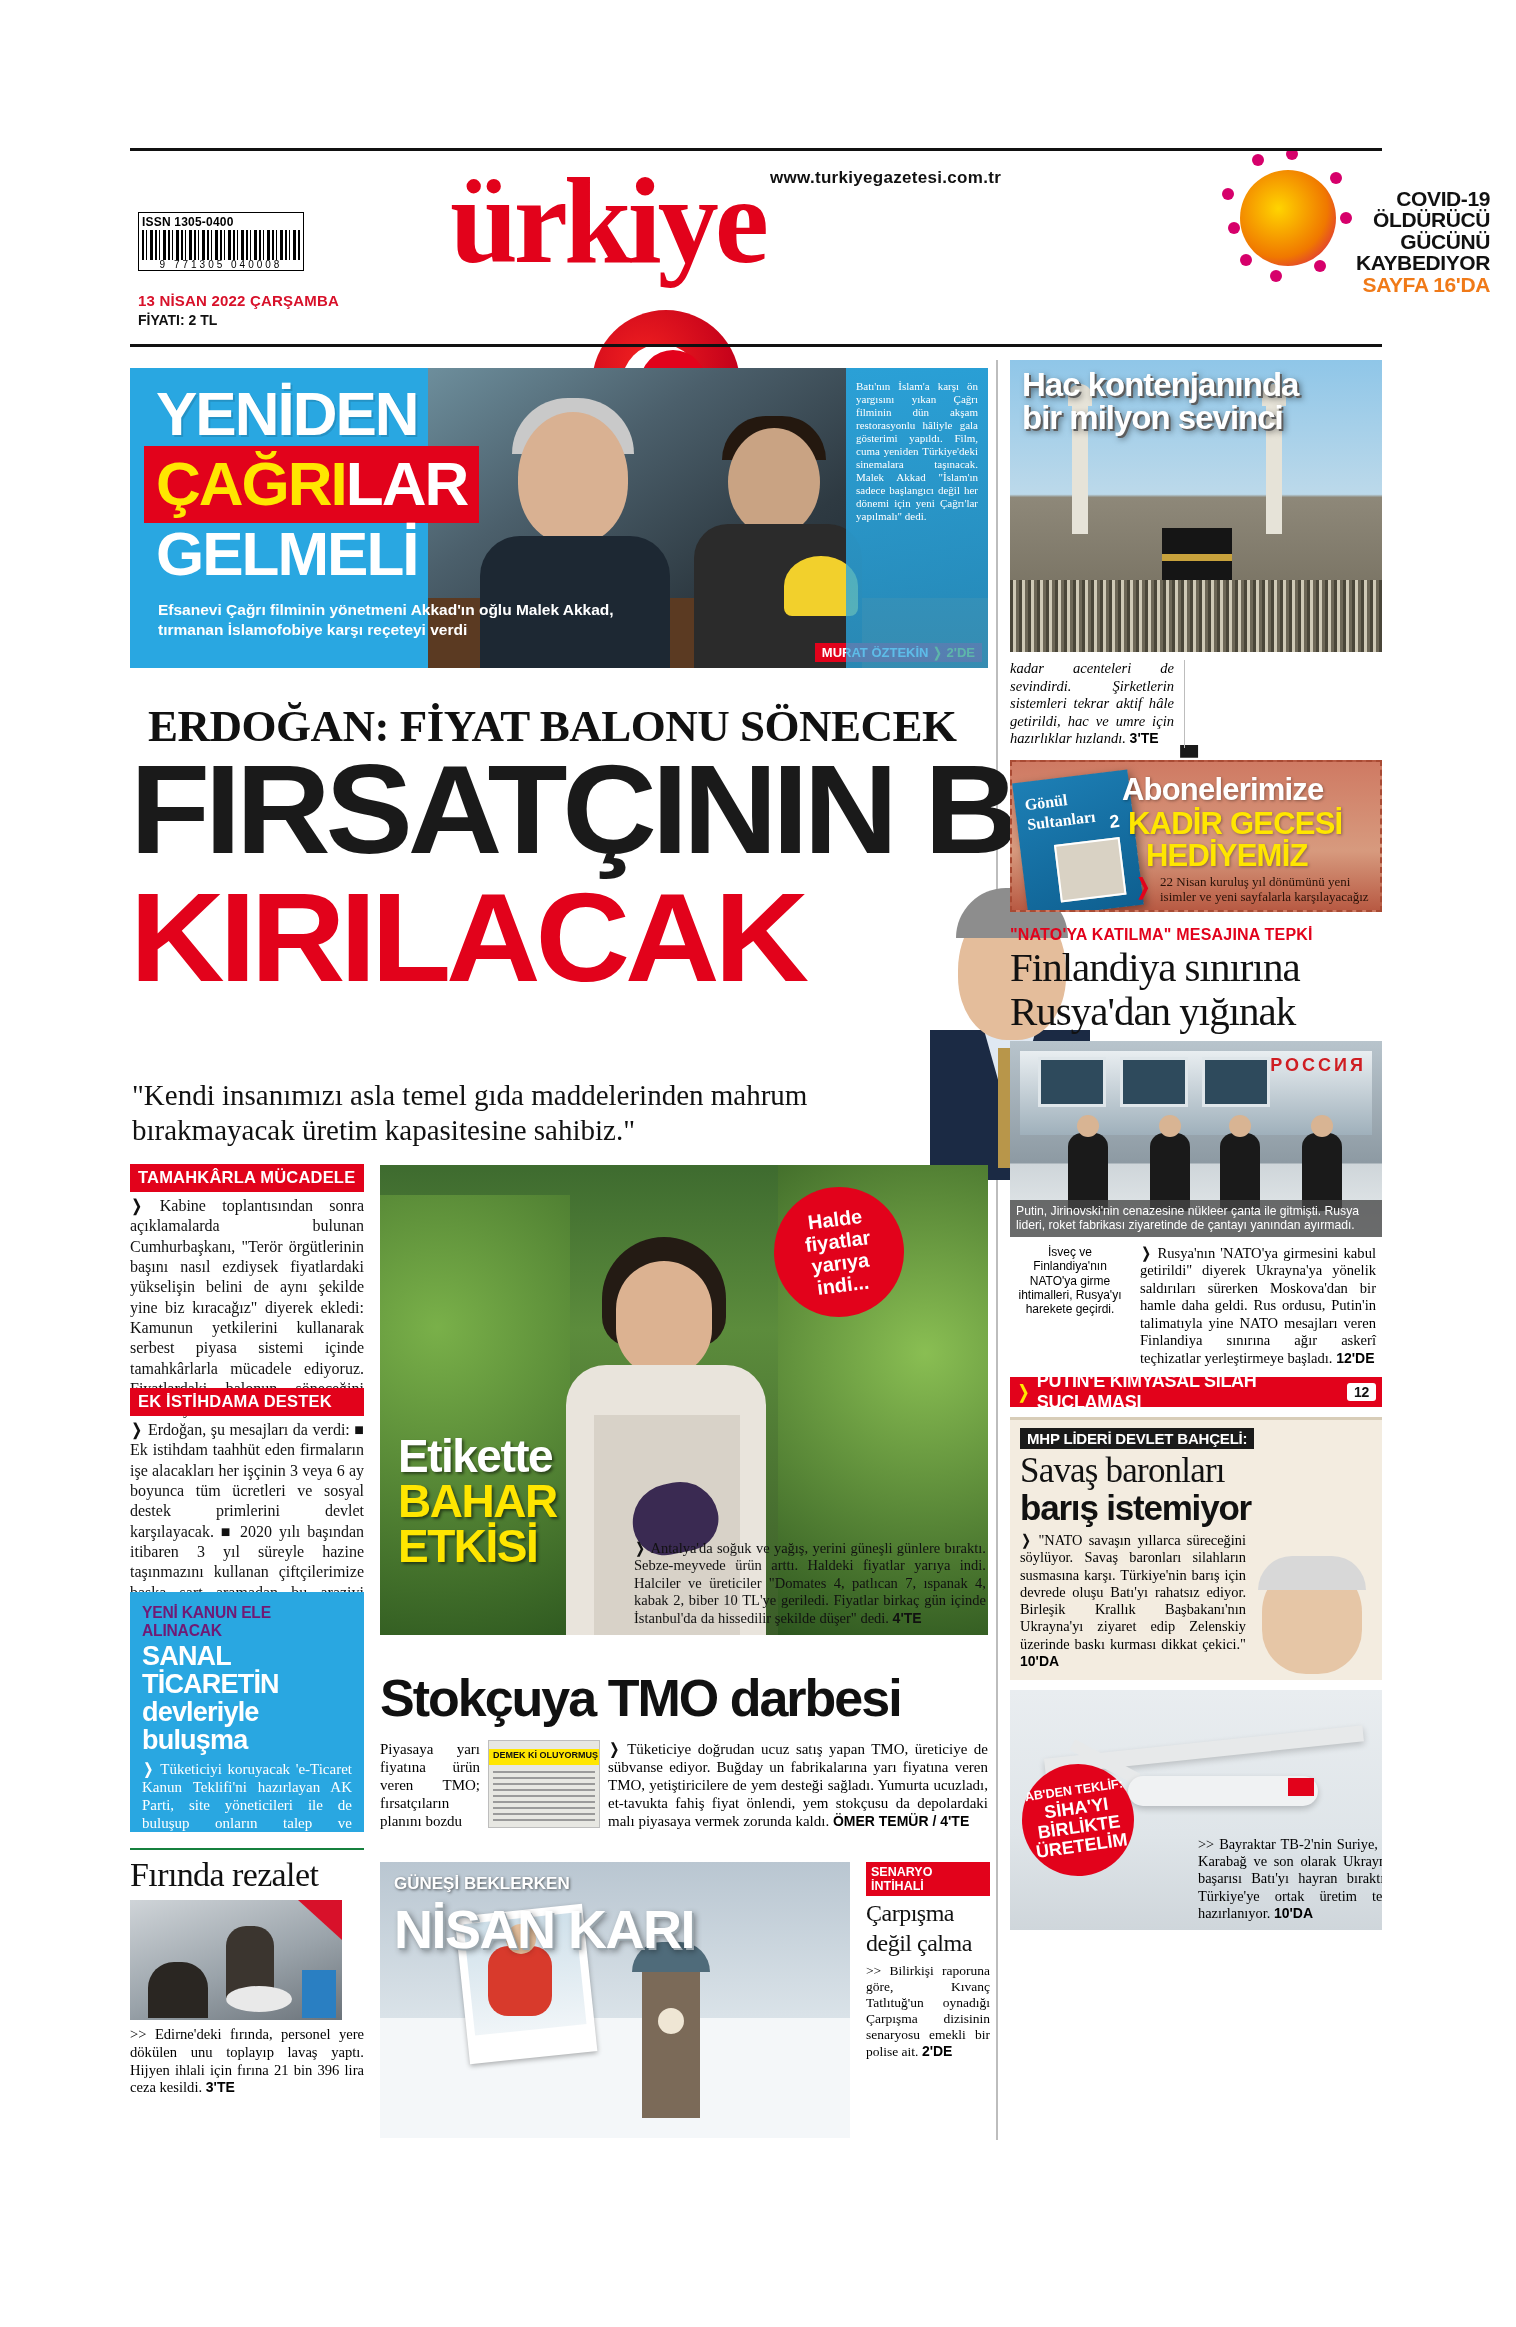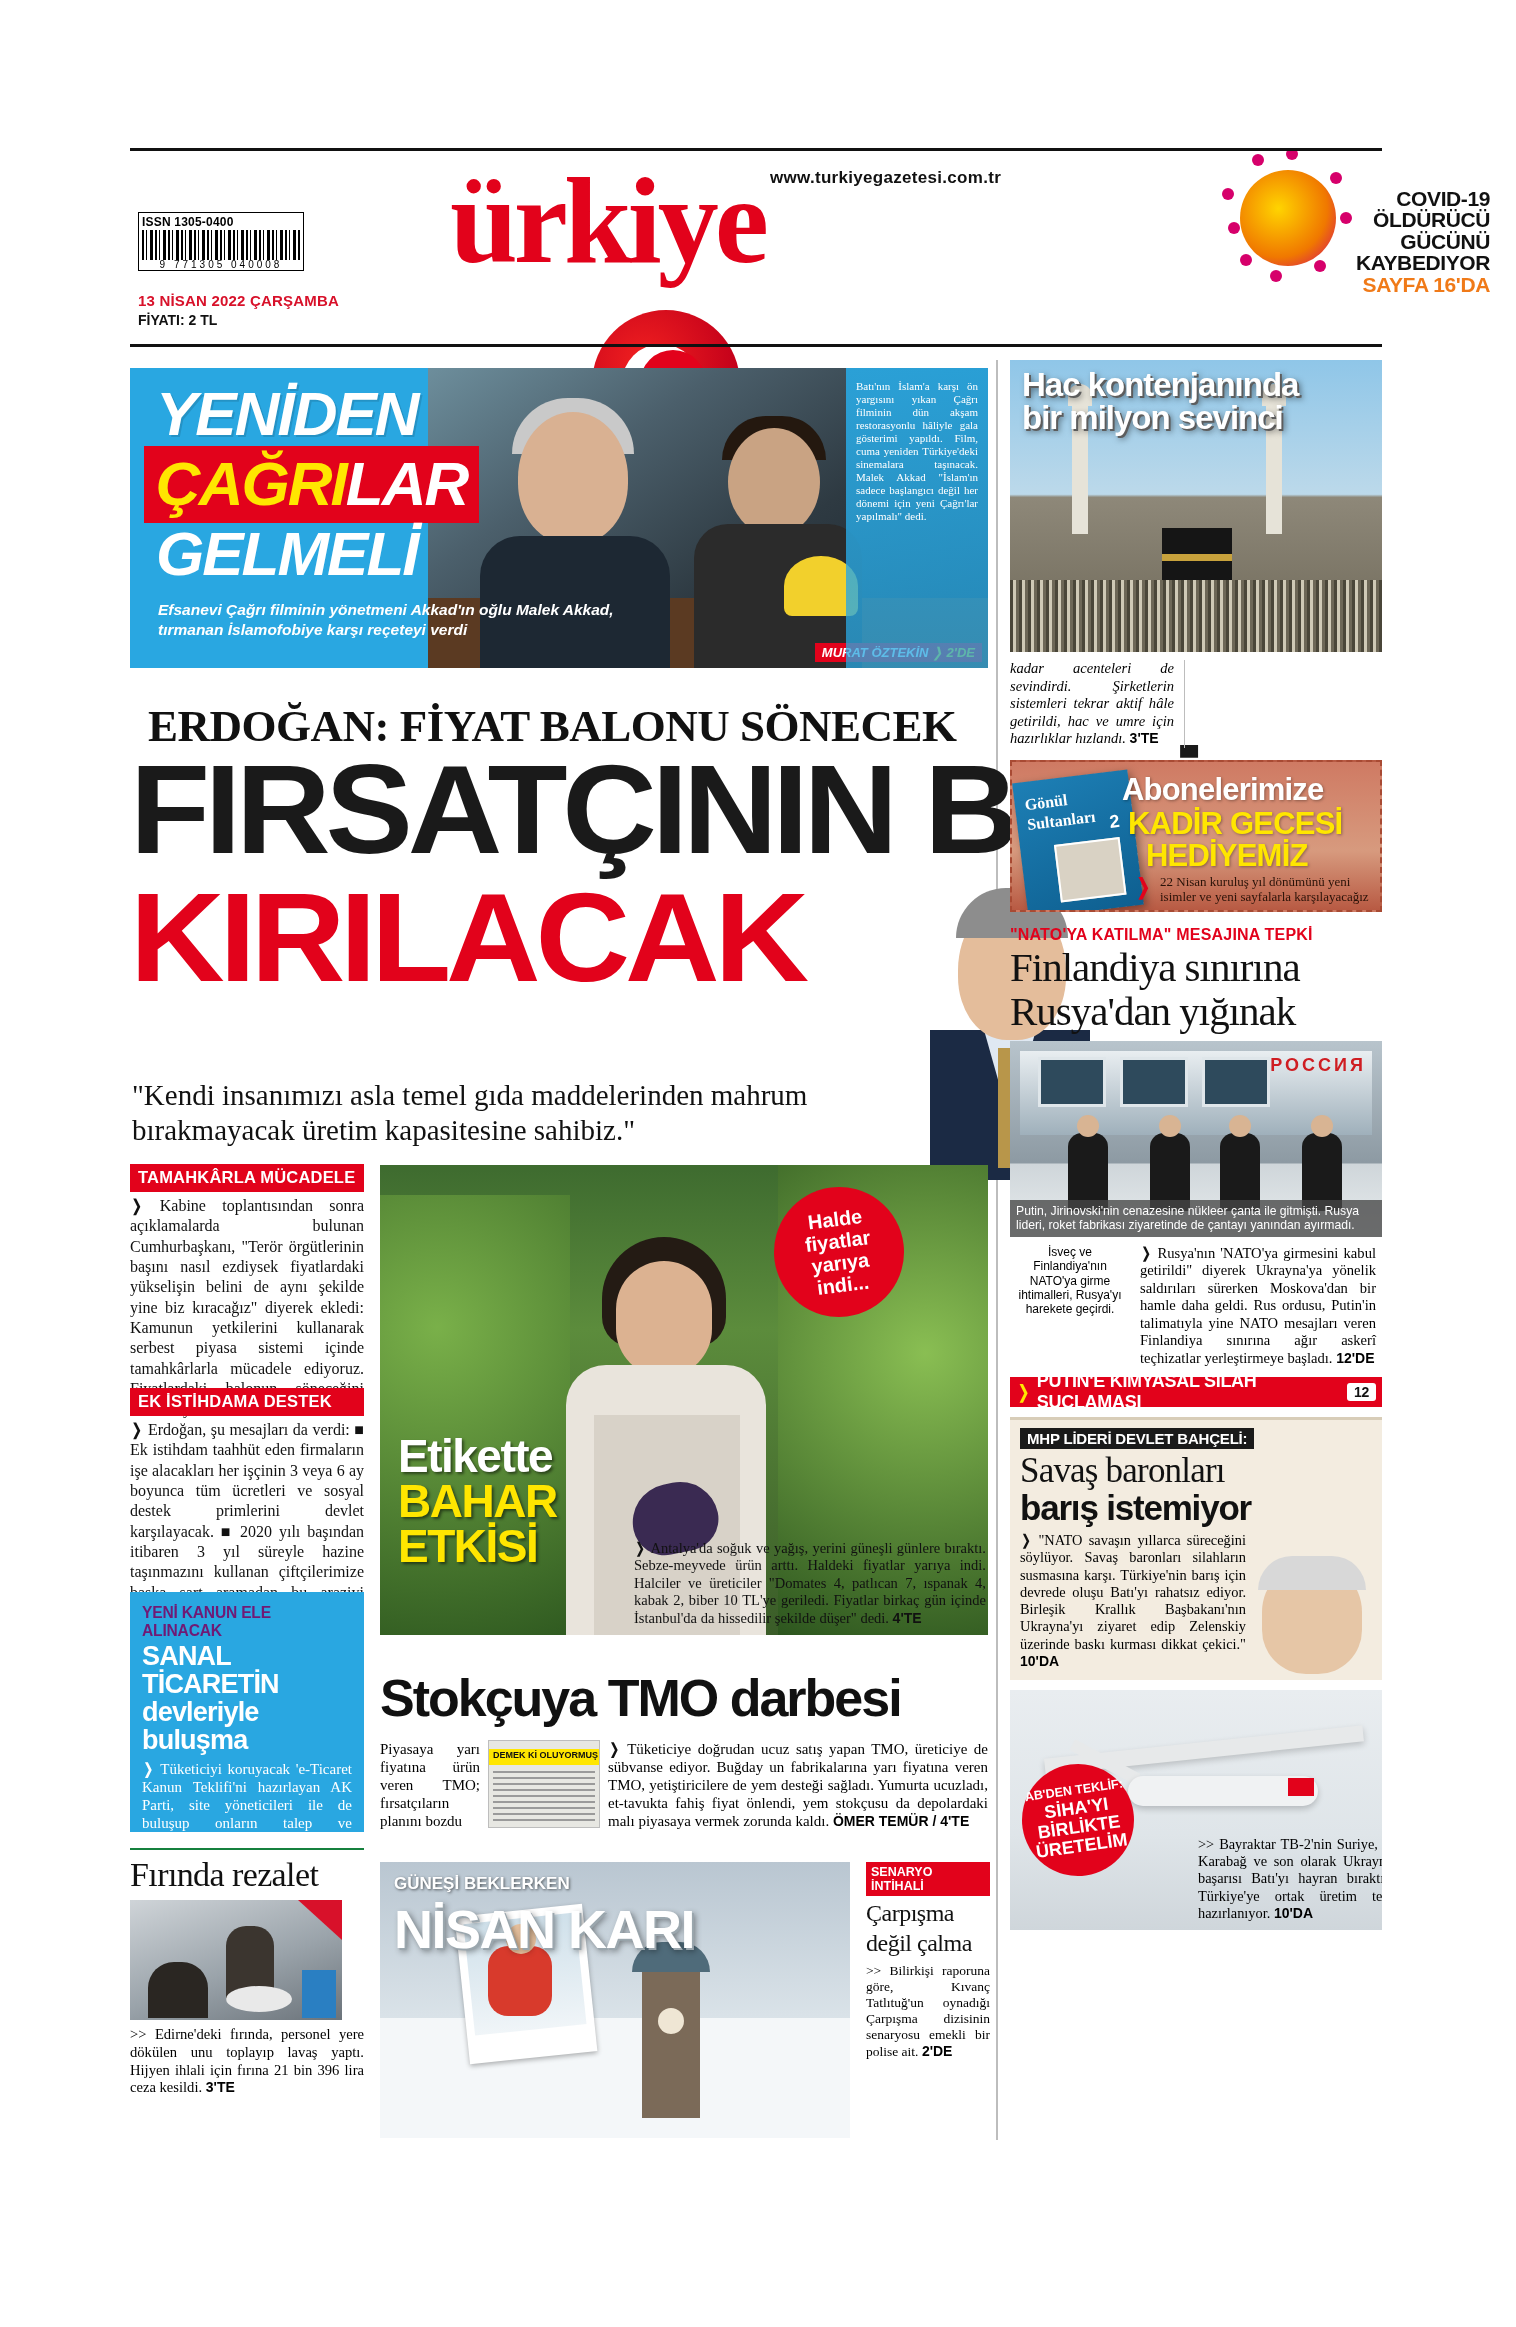--- a/index.html
+++ b/index.html
@@ -26,21 +26,21 @@
   .virus{position:absolute;left:1218px;top:148px;width:140px;height:140px;}
   .virus .core{position:absolute;left:22px;top:22px;width:96px;height:96px;border-radius:50%;
      background:radial-gradient(circle at 40% 40%,#ffd400,#f07800 60%,#d2006b 100%);}
   .spike{position:absolute;width:12px;height:12px;border-radius:50%;background:#d6006b;}
   .covid-block{position:absolute;left:1330px;top:188px;width:160px;text-align:right;line-height:1.02;}
   .covid-block .l{display:block;font-weight:bold;font-size:21px;color:#111;letter-spacing:-.4px;}
   .covid-block .p{display:block;font-weight:bold;font-size:21px;color:#f07a18;letter-spacing:-.4px;}
   .rule{position:absolute;left:130px;width:1252px;background:#111;}
 
   
-  .cagri{position:absolute;left:130px;top:368px;width:858px;height:300px;background:#29a7e1;overflow:hidden;font-style:italic;}
+  .cagri{position:absolute;left:130px;top:368px;width:858px;height:300px;background:#29a7e1;overflow:hidden;}
   .cagri-photo{position:absolute;right:0;top:0;width:560px;height:300px;
      background:linear-gradient(145deg,#6d8e9c 0%,#4b5f6b 30%,#2e3a42 60%,#16202a 100%);}
   .cagri-photo .face{position:absolute;left:90px;top:44px;width:110px;height:132px;border-radius:50% 50% 46% 46%;background:#d9b192;}
   .cagri-photo .hair{position:absolute;left:84px;top:30px;width:122px;height:56px;border-radius:60px 60px 0 0;background:#c9c9c9;}
   .cagri-photo .body1{position:absolute;left:52px;top:168px;width:190px;height:132px;background:#1d2833;border-radius:40px 40px 0 0;}
   .cagri-photo .face2{position:absolute;left:300px;top:60px;width:92px;height:108px;border-radius:50%;background:#c9a383;}
   .cagri-photo .hair2{position:absolute;left:294px;top:48px;width:104px;height:44px;border-radius:50px 50px 0 0;background:#24180f;}
   .cagri-photo .body2{position:absolute;left:266px;top:156px;width:168px;height:144px;background:#2b2b2b;border-radius:34px 34px 0 0;}
   .cagri-photo .table{position:absolute;left:0;bottom:0;width:560px;height:70px;background:#5b3a22;}
   .cagri-photo .banana{position:absolute;left:356px;bottom:52px;width:74px;height:60px;background:#f2d02c;border-radius:50% 50% 8px 8px;}

